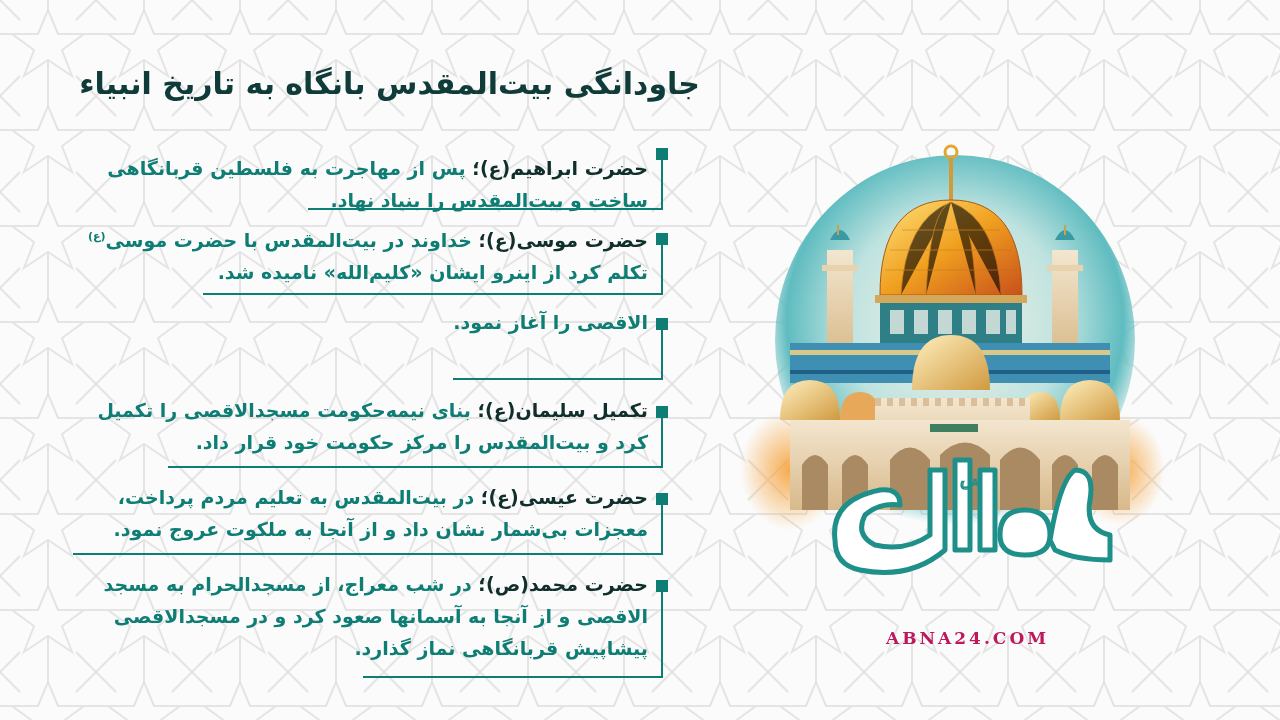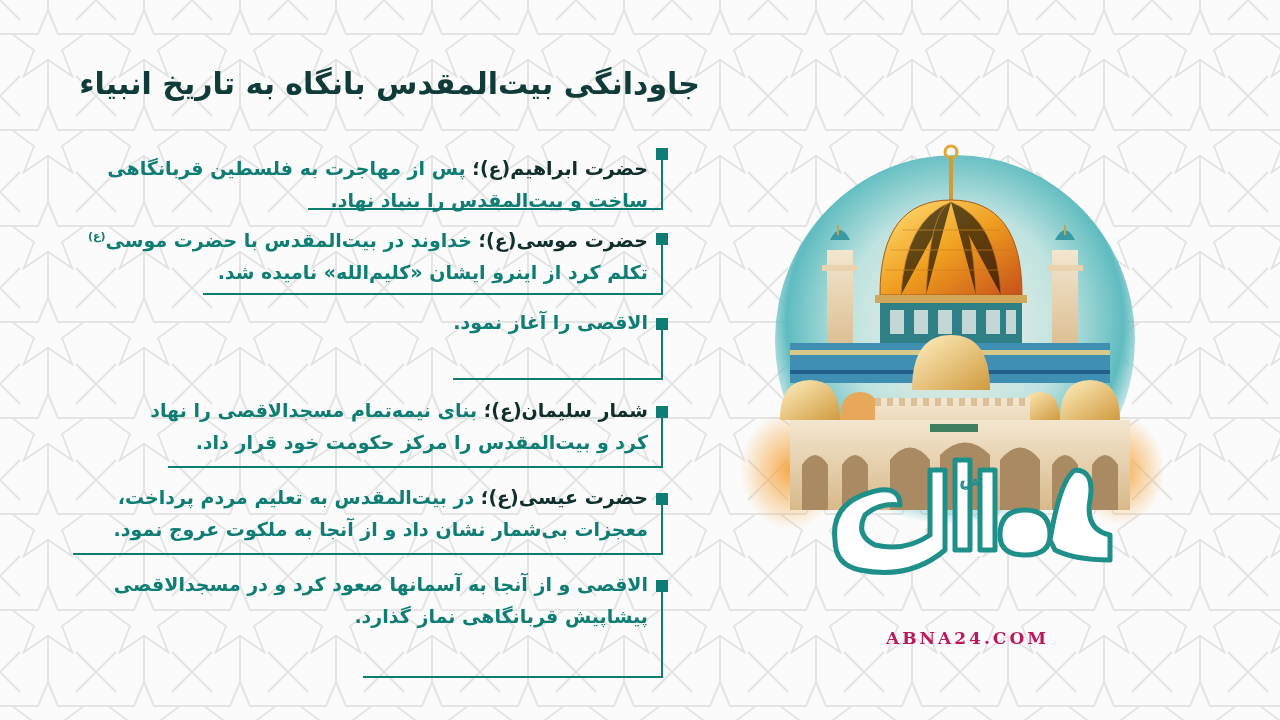--- a/index.html
+++ b/index.html
@@ -128,40 +128,41 @@
   <div class="text" style="top:-4px;">
     <div>الاقصی را آغاز نمود.</div>
   </div>
 </div>
 
 <div class="item" style="right:612px; top:398px; width:600px; height:72px;">
   <div class="marker"></div>
   <div class="vline" style="height:56px;"></div>
   <div class="hline" style="top:68px; width:495px;"></div>
   <div class="text" style="top:-4px;">
-    <div><span class="name">شمار سلیمان(ع)؛</span> <span>بنای نیمه‌تمام مسجدالاقصی را نهاد</span></div>
+    <div><span class="name">تکمیل سلیمان(ع)؛</span> <span>بنای نیمه‌حکومت مسجدالاقصی را تکمیل</span></div>
     <div>کرد و بیت‌المقدس را مرکز حکومت خود قرار داد.</div>
   </div>
 </div>
 
 <div class="item" style="right:612px; top:485px; width:600px; height:72px;">
   <div class="marker"></div>
   <div class="vline" style="height:56px;"></div>
   <div class="hline" style="top:68px; width:590px;"></div>
   <div class="text" style="top:-4px;">
     <div><span class="name">حضرت عیسی(ع)؛</span> <span>در بیت‌المقدس به تعلیم مردم پرداخت،</span></div>
     <div>معجزات بی‌شمار نشان داد و از آنجا به ملکوت عروج نمود.</div>
   </div>
 </div>
 
 <div class="item" style="right:612px; top:572px; width:600px; height:106px;">
   <div class="marker"></div>
   <div class="vline" style="height:92px;"></div>
   <div class="hline" style="top:104px; width:300px;"></div>
   <div class="text" style="top:-4px;">
+    <div><span class="name">حضرت محمد(ص)؛</span> <span>در شب معراج، از مسجدالحرام به مسجد</span></div>
     <div>الاقصی و از آنجا به آسمانها صعود کرد و در مسجدالاقصی</div>
     <div>پیشاپیش قربانگاهی نماز گذارد.</div>
   </div>
 </div>
 
 <svg class="illustration" viewBox="0 0 440 460" xmlns="http://www.w3.org/2000/svg">
   <defs>
     <radialGradient id="wc" cx="50%" cy="45%" r="55%">
       <stop offset="0%" stop-color="#f6f0e4"></stop>
       <stop offset="55%" stop-color="#bfe3e0"></stop>

